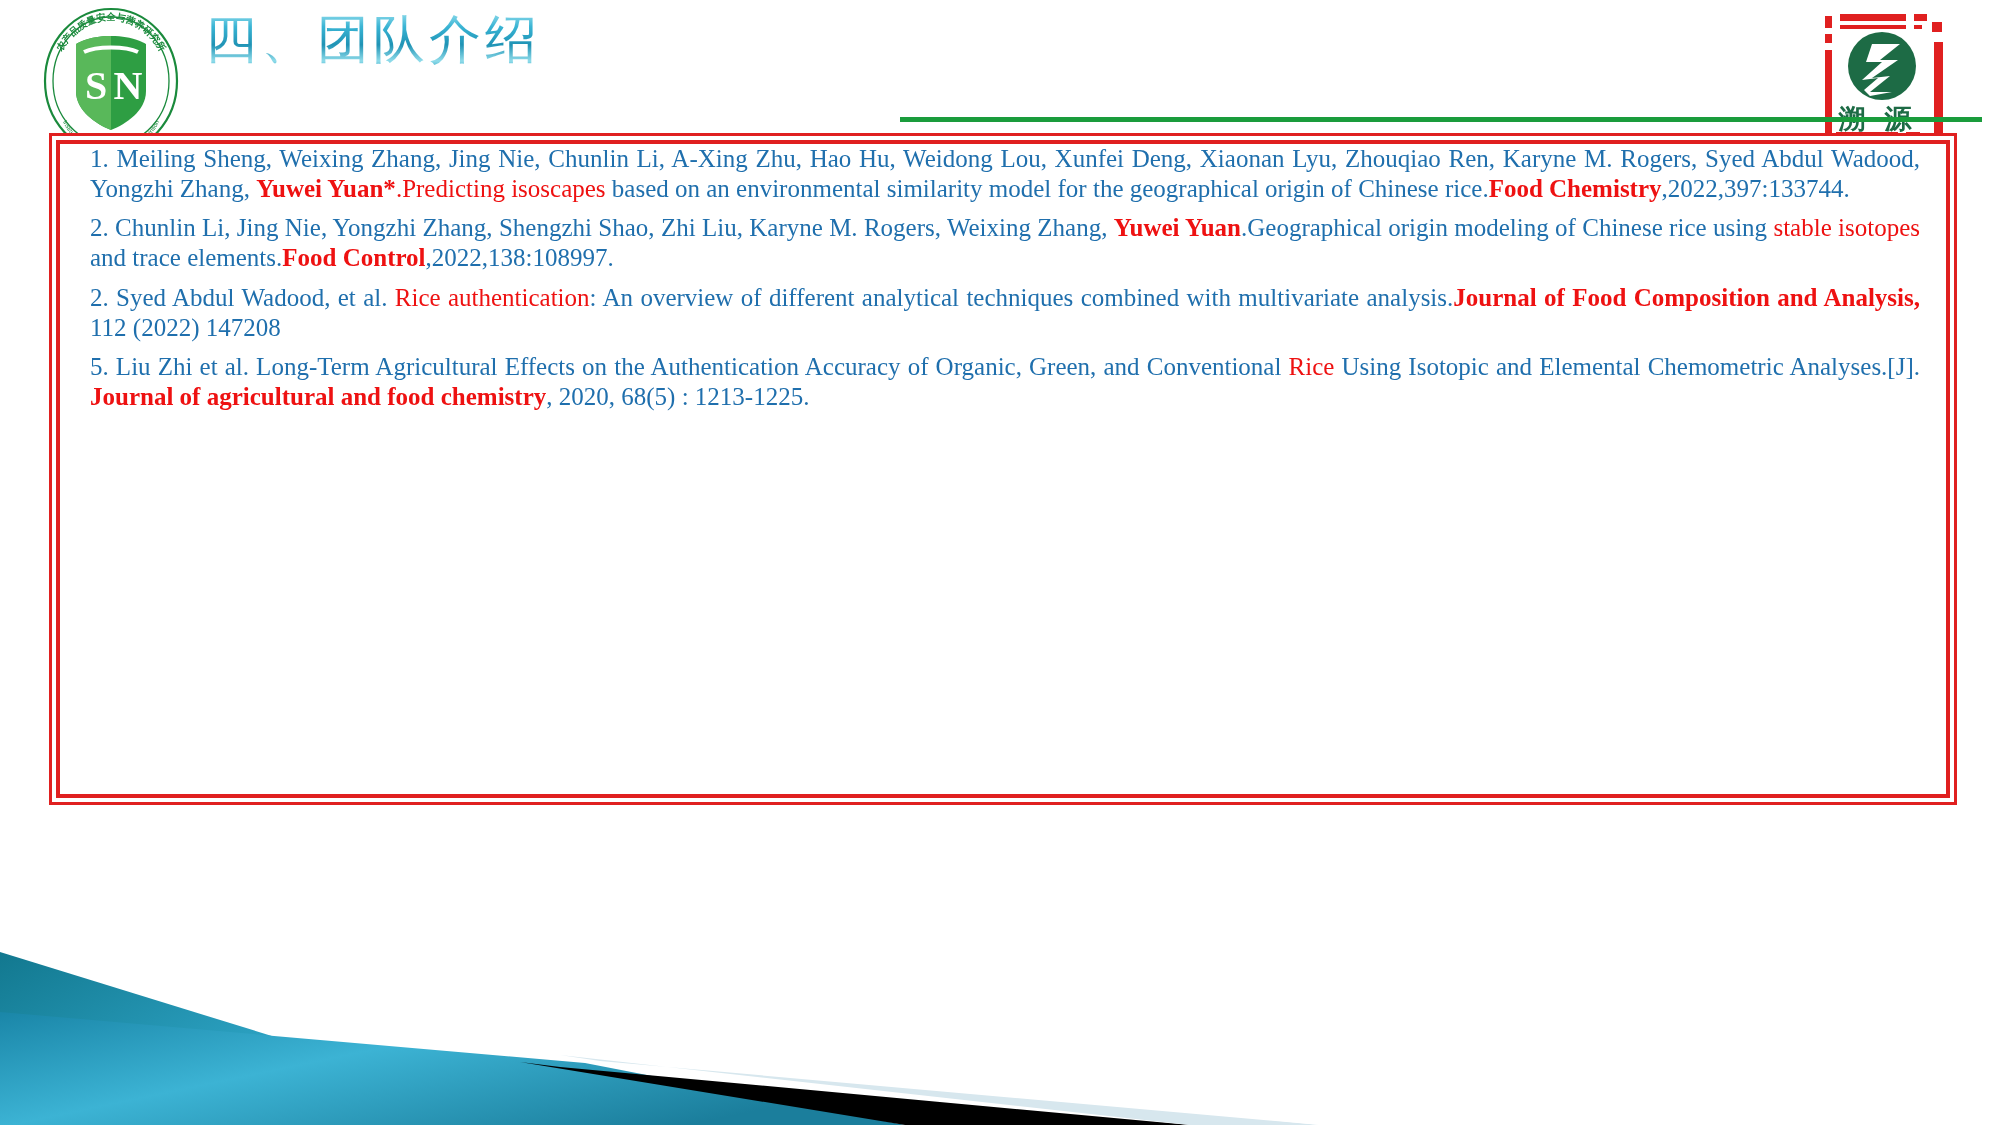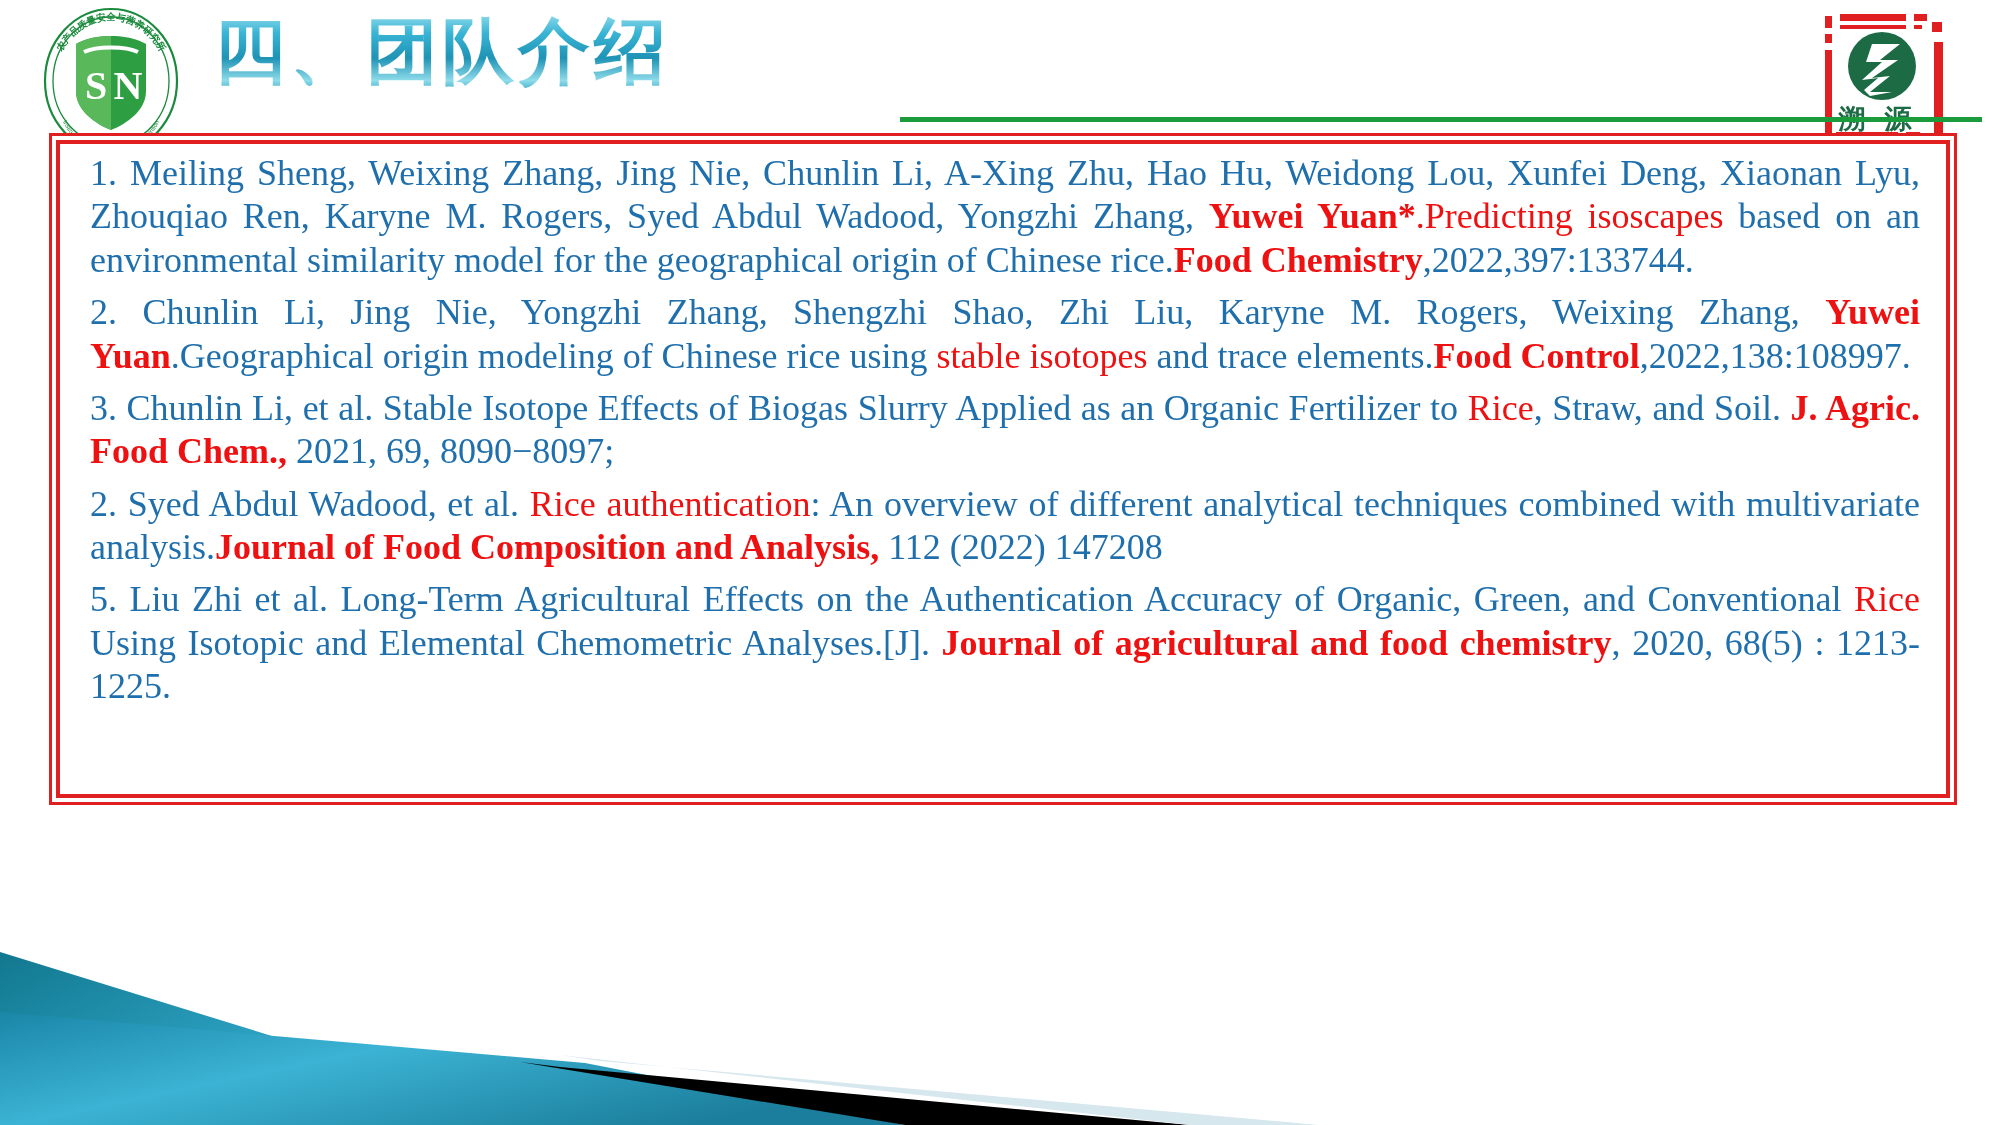--- a/index.html
+++ b/index.html
@@ -9,42 +9,42 @@
     font-family:"Liberation Serif", serif;
     overflow:hidden;
     position:relative;
   }
   
   .ribbon{position:absolute;bottom:0;left:0;width:100%;height:100%;pointer-events:none;}
   
   .header{position:absolute;top:0;left:0;width:2000px;height:150px;}
   .logo-left{position:absolute;left:36px;top:6px;width:150px;height:150px;}
   .slide-title{
-    position:absolute;left:214px;top:10px;
+    position:absolute;left:205px;top:10px;
     font-family:"Liberation Sans", sans-serif;
-    font-size:72px;font-weight:700;letter-spacing:4px;
+    font-size:52px;font-weight:400;letter-spacing:4px;
     background:linear-gradient(180deg,#9fe2ef 0%,#39b4d4 28%,#1f93b5 58%,#8fdcea 85%,#2a9fc0 100%);
     -webkit-background-clip:text;background-clip:text;color:transparent;
     text-shadow:0 0 0 rgba(0,0,0,0);
     line-height:1.15;
   }
   .logo-right{position:absolute;right:18px;top:4px;width:168px;height:140px;}
   .green-rule{position:absolute;left:900px;top:117px;width:1082px;height:5px;background:#1a9c3c;}
   
   .frame{
     position:absolute;left:56px;top:140px;
     width:1886px;height:650px;
     border:4px solid #e02020;
     background:#ffffff;
     box-shadow:0 0 0 4px #ffffff, 0 0 0 7px #e02020;
   }
   .refs{
-    position:absolute;left:30px;top:8px;right:26px;
+    position:absolute;left:30px;top:0;right:26px;
     color:#1f6fad;
-    font-size:36px;
+    font-size:25px;
     line-height:1.205;
     text-align:justify;
     text-justify:inter-word;
   }
   .ref{margin:0 0 9px 0;text-align:justify;}
   .ref:last-child{margin-bottom:8px;}
   .red{color:#ee1111;}
   .redb{color:#ee1111;font-weight:700;}
   .blue{color:#1f6fad;}
   
@@ -115,17 +115,16 @@
     <text x="84" y="124" font-family="Liberation Sans, sans-serif" font-size="27" font-weight="700" fill="#1d6b45" text-anchor="middle">源</text>
   </svg>
 
   <div class="green-rule"></div>
 </div>
 
 <div class="frame">
   <div class="refs" id="refs">
       <p class="ref"><span class="blue">1. Meiling Sheng, Weixing Zhang, Jing Nie, Chunlin Li, A-Xing Zhu, Hao Hu, Weidong Lou, Xunfei Deng, Xiaonan Lyu, Zhouqiao Ren, Karyne M. Rogers, Syed Abdul Wadood, Yongzhi Zhang, </span><span class="redb">Yuwei Yuan*</span><span class="red">.Predicting </span><span class="red">isoscapes</span><span class="blue"> based on an environmental similarity model for the geographical origin of Chinese rice.</span><span class="redb">Food Chemistry</span><span class="blue">,2022,397:133744.</span></p>
       <p class="ref"><span class="blue">2. Chunlin Li, Jing Nie, Yongzhi Zhang, Shengzhi Shao, Zhi Liu, Karyne M. Rogers, Weixing Zhang, </span><span class="redb">Yuwei Yuan</span><span class="blue">.Geographical origin modeling of Chinese rice using </span><span class="red">stable isotopes</span><span class="blue"> and trace elements.</span><span class="redb">Food Control</span><span class="blue">,2022,138:108997.</span></p>
-      <p class="ref"><span class="blue">3. Chunlin Li, et al. Stable Isotope Effects of Biogas Slurry Applied as an Organic Fertilizer to </span><span class="red">Rice</span><span class="blue">, Straw, and Soil. </span><span class="redb">J. Agric. Food Chem.,</span><span class="blue"> 2021, 69, 8090−8097;</span></p>
       <p class="ref"><span class="blue">2. Syed Abdul Wadood, et al. </span><span class="red">Rice authentication</span><span class="blue">: An overview of different analytical techniques combined with multivariate analysis.</span><span class="redb">Journal of Food Composition and Analysis,</span><span class="blue"> 112 (2022) 147208</span></p>
       <p class="ref"><span class="blue">5. Liu Zhi et al. Long-Term Agricultural Effects on the Authentication Accuracy of Organic, Green, and Conventional </span><span class="red">Rice</span><span class="blue"> Using Isotopic and Elemental Chemometric Analyses.[J]. </span><span class="redb">Journal of agricultural and food chemistry</span><span class="blue">, 2020, 68(5) : 1213-1225.</span></p>
     </div>
 </div>
 
 </body></html>

